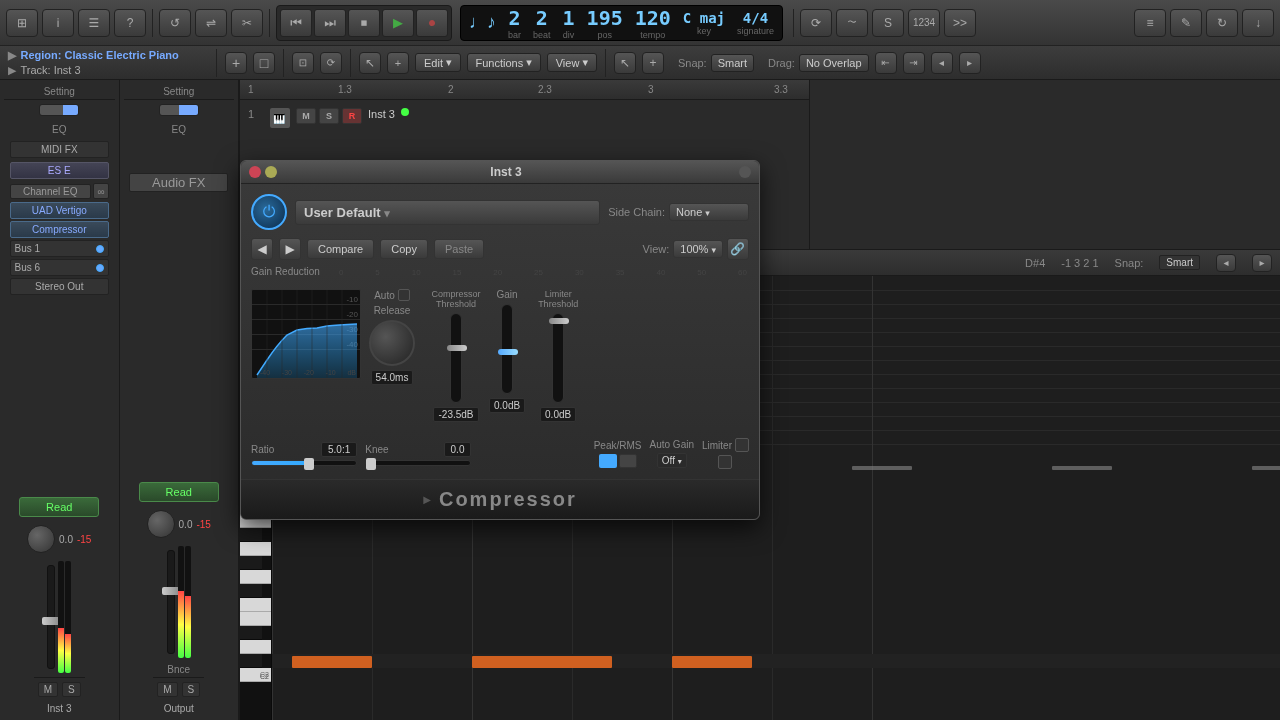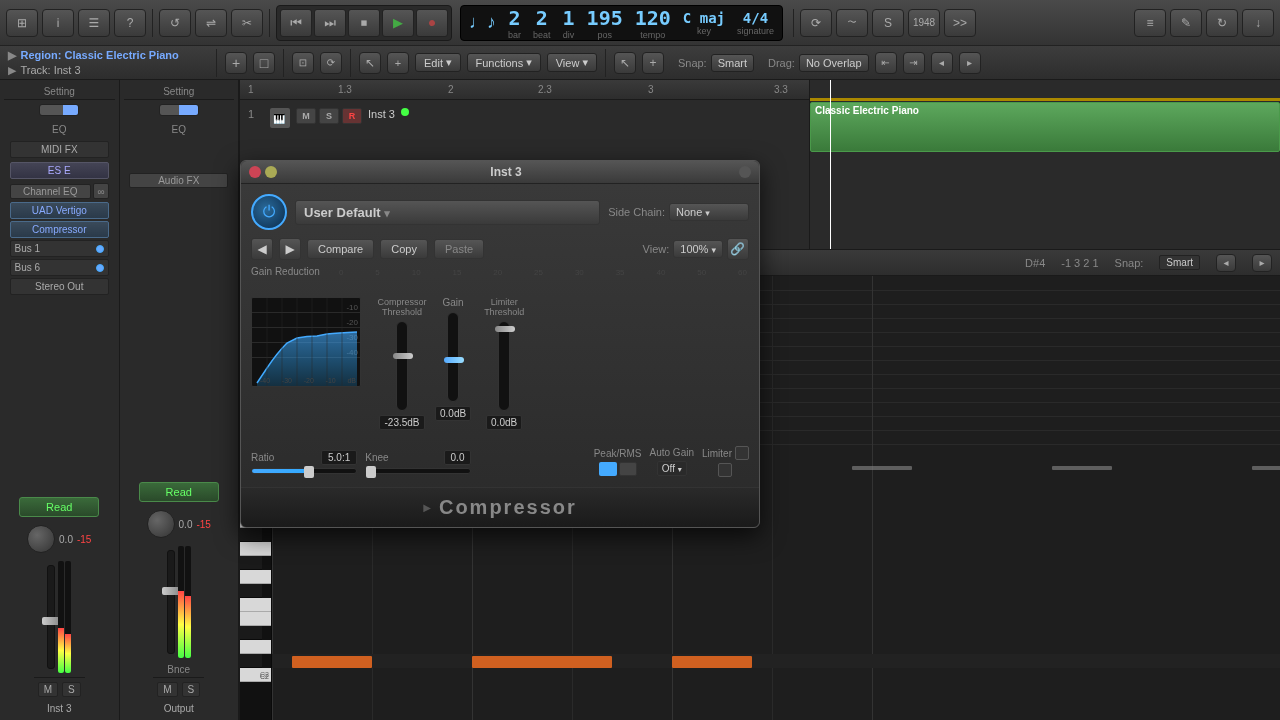--- a/index.html
+++ b/index.html
@@ -89,21 +89,21 @@
     .link-btn { width: 22px; height: 22px; background: linear-gradient(to bottom, #555, #3a3a3a); border: 1px solid #333; border-radius: 3px; cursor: pointer; display: flex; align-items: center; justify-content: center; color: #ccc; font-size: 12px; }
 
     
     .circuit-row { display: flex; align-items: center; gap: 8px; padding: 4px 0; border-top: 1px solid #333; border-bottom: 1px solid #333; margin-bottom: 6px; }
     .circuit-label { color: #888; font-size: 11px; }
     .circuit-select { background: linear-gradient(to bottom, #555, #3a3a3a); border: 1px solid #333; border-radius: 3px; color: #ccc; font-size: 11px; padding: 2px 8px; cursor: pointer; }
     .scd-label { color: #888; font-size: 11px; margin-left: auto; }
     .scd-select { background: linear-gradient(to bottom, #555, #3a3a3a); border: 1px solid #333; border-radius: 3px; color: #ccc; font-size: 11px; padding: 2px 8px; cursor: pointer; }
 
     
-    .gr-row { display: flex; align-items: flex-end; gap: 6px; margin-bottom: 20px; }
+    .gr-row { display: flex; align-items: flex-end; gap: 6px; margin-bottom: 12px; }
     .gr-label { color: #888; font-size: 10px; min-width: 80px; }
     .gr-meter { flex: 1; height: 12px; background: #111; border-radius: 2px; position: relative; overflow: hidden; }
     .gr-fill { position: absolute; right: 0; top: 0; bottom: 0; background: linear-gradient(to right, #5af, #3af); border-radius: 2px; }
     .knob-group { display: flex; flex-direction: column; align-items: center; gap: 4px; }
     .knob-label { font-size: 10px; color: #888; }
     .knob-lg { width: 52px; height: 52px; border-radius: 50%; background: radial-gradient(circle at 35% 35%, #555, #222); border: 2px solid #444; cursor: pointer; position: relative; display: flex; align-items: center; justify-content: center; }
     .knob-indicator { width: 3px; height: 16px; background: #7af; border-radius: 1px; position: absolute; bottom: 6px; left: 50%; transform: translateX(-50%) rotate(-150deg); transform-origin: bottom center; }
     .knob-val-sm { font-size: 10px; color: #ccc; background: #1a1a1a; border: 1px solid #333; border-radius: 2px; padding: 1px 4px; }
     .graph-area { width: 110px; height: 90px; background: #111; border: 1px solid #333; border-radius: 2px; position: relative; overflow: hidden; }
     .release-section { display: flex; flex-direction: column; align-items: center; gap: 4px; }
@@ -218,21 +218,21 @@
     </div>
     <div class="lcd-item">
       <span class="lcd-value" style="font-size:14px;"><span>4</span>/<span>4</span></span>
       <span class="lcd-label">signature</span>
     </div>
   </div>
   <div class="tb-separator"></div>
   <div class="tb-btn">⟳</div>
   <div class="tb-btn" style="font-size:9px;">〜</div>
   <div class="tb-btn">S</div>
-  <div class="tb-btn" style="font-size:10px;">1948</div>
+  <div class="tb-btn" style="font-size:10px;">1234</div>
   <div class="tb-btn">&gt;&gt;</div>
   <div style="flex:1"></div>
   <div class="tb-btn">≡</div>
   <div class="tb-btn">✎</div>
   <div class="tb-btn">↻</div>
   <div class="tb-btn">↓</div>
 </div>
 
 <div id="second-bar">
   <div style="display:flex;flex-direction:column;gap:2px;min-width:200px;">
@@ -345,21 +345,21 @@
 
       <div class="channel-strip" style="width:118px;">
         <div class="strip-section">Setting</div>
         <div style="display:flex;justify-content:center;margin:4px 0;">
           <div class="knob-sm" style="width:40px;height:12px;border-radius:3px;background:linear-gradient(to right,#555 50%,#7af 50%);"></div>
         </div>
         <div class="eq-label">EQ</div>
         <div style="height:16px;width:90%;"></div>
         <div style="height:16px;width:90%;"></div>
         <div style="display:flex;align-items:center;gap:2px;width:90%;margin:2px 0;">
-          <div class="channel-eq-btn" style="flex:1;text-align:center;font-size:10px;">Audio FX</div>
+          <div class="channel-eq-btn" style="flex:1;text-align:center;font-size:13px;">Audio FX</div>
         </div>
         <div style="flex:1;"></div>
         <div class="read-btn">Read</div>
         <div class="knob-row">
           <div class="knob-sm"></div>
           <span class="knob-val">0.0</span>
           <span class="knob-val" style="color:#f44;">-15</span>
         </div>
         <div style="display:flex;gap:3px;height:120px;justify-content:center;padding:4px 0;">
           <div class="fader-track" style="width:8px;flex:none;">
@@ -405,30 +405,20 @@
           <div class="track-controls">
             <div class="t-btn mute">M</div>
             <div class="t-btn solo">S</div>
             <div class="t-btn rec">R</div>
           </div>
           <span class="track-name">Inst 3</span>
           <div class="track-dot"></div>
         </div>
       </div>
 
-      <div style="flex:1;background:#2a2a2a;position:relative;overflow:hidden;">
-
-        <div class="cursor-line" style="left:20px;"></div>
-
-        <div style="position:absolute;top:18px;left:0;right:0;height:3px;background:#aa8800;"></div>
-
-        <div style="position:absolute;top:22px;left:0;right:0;height:50px;background:linear-gradient(to bottom,#5da85d,#3a7a3a);border:1px solid #4a9a4a;border-radius:2px;">
-          <div style="color:#fff;font-size:10px;padding:2px 4px;font-weight:bold;">Classic Electric Piano</div>
-        </div>
-      </div>
     </div>
 
     <div style="flex:1;display:flex;flex-direction:column;overflow:hidden;">
 
       <div style="height:26px;background:linear-gradient(to bottom,#3a3a3a,#2d2d2d);border-bottom:1px solid #1a1a1a;display:flex;align-items:center;padding:0 8px;gap:16px;">
         <div style="color:#888;font-size:11px;cursor:pointer;"></div>
         <div style="color:#ccc;font-size:11px;font-weight:bold;">Step Editor</div>
         <div style="flex:1;"></div>
 
         <div style="color:#888;font-size:11px;">D#4</div>
@@ -617,20 +607,29 @@
           <div style="position:absolute;bottom:2px;display:flex;justify-content:space-between;left:8px;right:4px;color:#444;font-size:7px;">
             <span>-40</span>
               <span>-30</span>
               <span>-20</span>
               <span>-10</span>
               <span>dB</span>
           </div>
         </div>
       </div>
 
+      <div class="release-section">
+        <div class="auto-checkbox-row">
+          <span class="auto-label">Auto</span>
+          <div class="checkbox"></div>
+        </div>
+        <span class="knob-label">Release</span>
+        <div class="knob-md"></div>
+        <span class="knob-val-sm">54.0ms</span>
+      </div>
 
       <div class="sliders-section">
 
         <div class="slider-group">
           <span class="slider-label" style="font-size:9px;text-align:center;width:50px;">Compressor<br>Threshold</span>
           <div class="vert-slider-track">
             <div class="vert-slider-thumb" style="top:35%;"></div>
           </div>
           <span class="slider-val">-23.5dB</span>
         </div>

